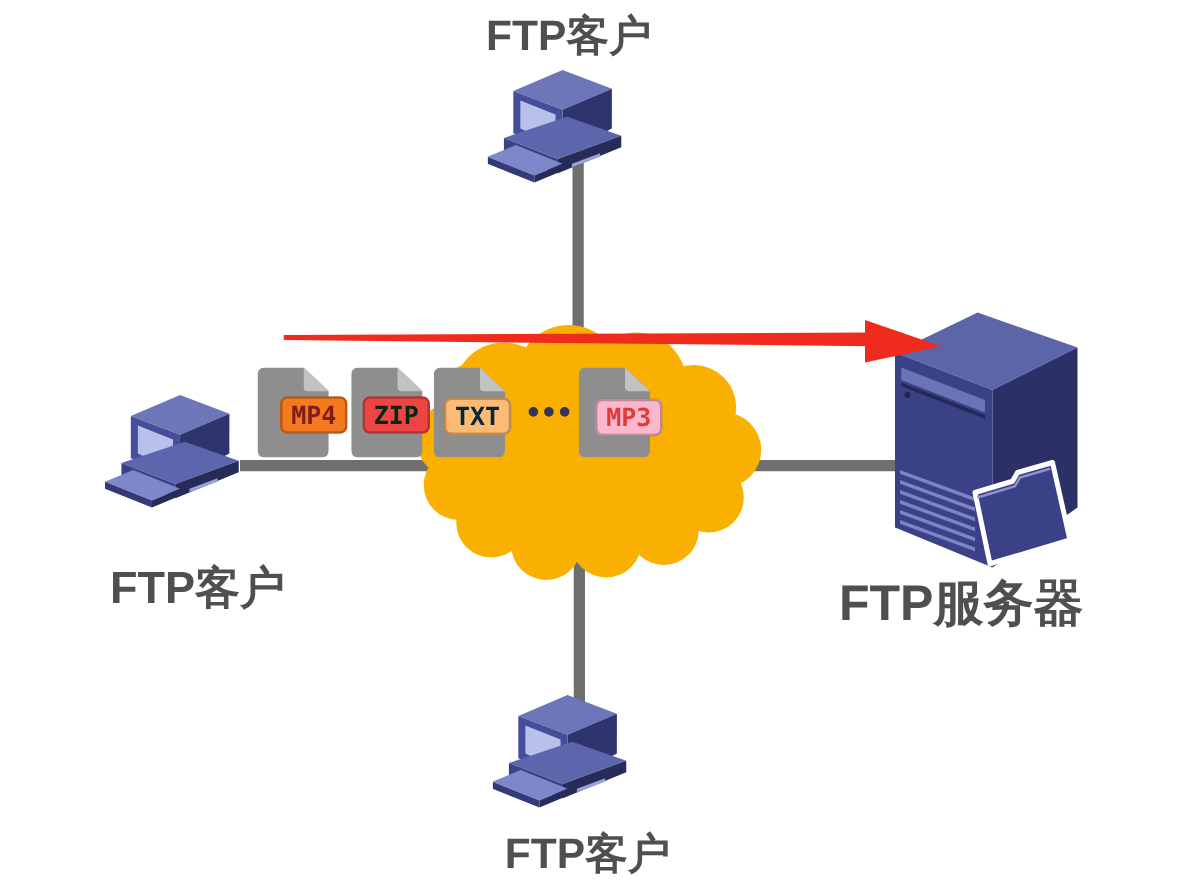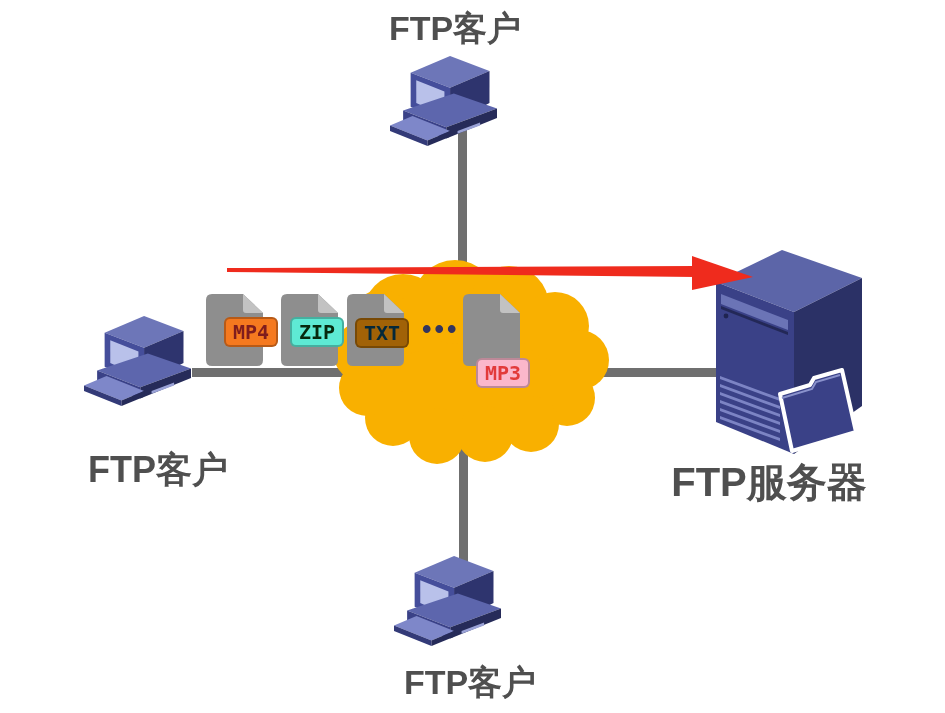--- a/index.html
+++ b/index.html
@@ -31,21 +31,21 @@
   .doc-mp4{left:206px;top:294px;}
   .doc-zip{left:281px;top:294px;}
   .doc-txt{left:347px;top:294px;}
   .doc-mp3{left:463px;top:294px;}
   .chip{position:absolute;z-index:5;font-family:"DejaVu Sans Mono",monospace;font-weight:bold;
         font-size:20px;line-height:24px;padding:1px 7px;border-radius:6px;
         border:2px solid rgba(0,0,0,.25);}
   .chip-mp4{left:224px;top:317px;}
   .chip-zip{left:290px;top:317px;}
   .chip-txt{left:355px;top:318px;}
-  .chip-mp3{left:476px;top:319px;margin-top:39px;}
+  .chip-mp3{left:476px;top:319px;}
   .dots{position:absolute;left:422px;top:314px;z-index:5;font-size:27px;font-weight:bold;
         letter-spacing:3px;color:#33355e;}
   
   .node-label{position:absolute;z-index:1;font-weight:bold;color:var(--label);text-align:center;}
   .label-top{left:330px;top:6px;width:250px;font-size:34px;}
   .label-left{left:58px;top:446px;width:200px;font-size:36px;}
   .label-bottom{left:345px;top:660px;width:250px;font-size:34px;}
   .label-server{left:644px;top:455px;width:250px;font-size:40px;}
   
   .arrow-svg{position:absolute;left:0;top:0;width:945px;height:713px;z-index:9;pointer-events:none;}
@@ -130,22 +130,22 @@
       <use href="#sym-doc"></use>
     </svg>
   <svg class="doc doc-txt">
       <use href="#sym-doc"></use>
     </svg>
   <svg class="doc doc-mp3">
       <use href="#sym-doc"></use>
     </svg>
 
   <div class="chip chip-mp4" style="background: rgb(245, 121, 31); color: #7f1d1d;">MP4</div>
-  <div class="chip chip-zip" style="background: #5eead4; color: rgb(6, 41, 14);">ZIP</div>
-  <div class="chip chip-txt" style="background: #a16207; color: rgb(4, 40, 58);">TXT</div>
+  <div class="chip chip-zip" style="background: #ef4444; color: rgb(6, 41, 14);">ZIP</div>
+  <div class="chip chip-txt" style="background: #fdba74; color: rgb(4, 40, 58);">TXT</div>
   <div class="chip chip-mp3" style="background: rgb(251, 183, 203); color: rgb(226, 58, 58);">MP3</div>
 
   <div class="dots">•••</div>
 
   <svg class="pc pc-top" viewBox="0 0 130 112">
       <use href="#sym-pc"></use>
     </svg>
   <svg class="pc pc-left" viewBox="0 0 130 112">
       <use href="#sym-pc"></use>
     </svg>

